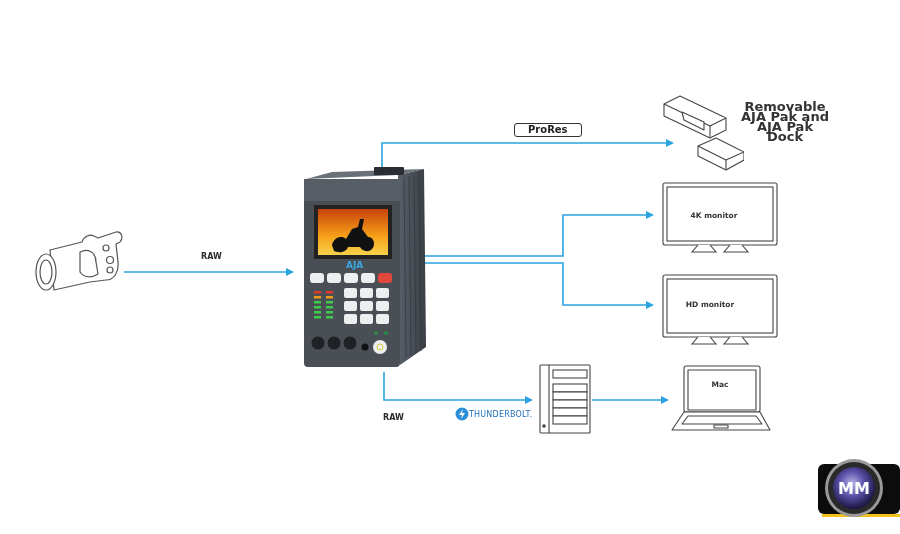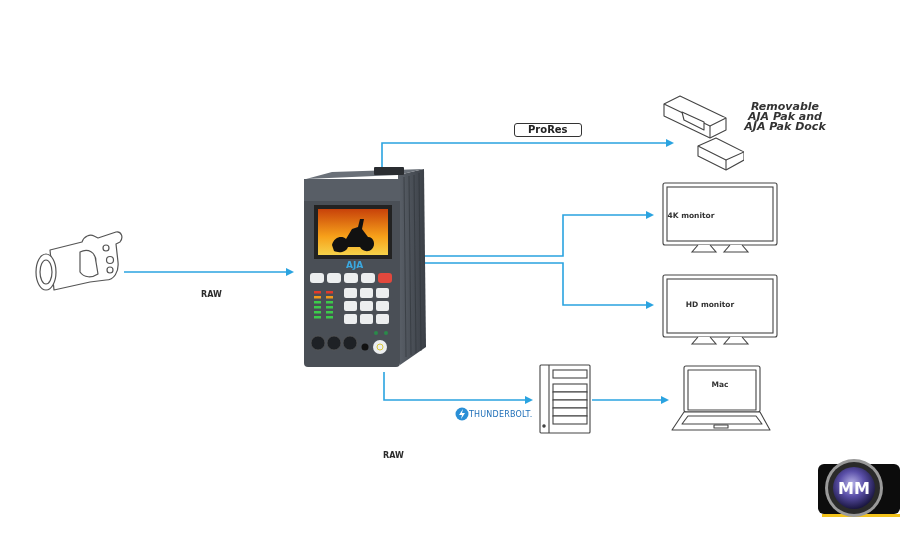--- a/index.html
+++ b/index.html
@@ -1,21 +1,21 @@
 <!DOCTYPE html>
 <html><head>
 <meta charset="utf-8">
 <style>
   html, body { margin:0; padding:0; background:#ffffff; }
   body { width:900px; height:534px; position:relative; overflow:hidden; font-family:"DejaVu Sans", sans-serif; }
-  .lbl { position:absolute; font-family:"DejaVu Sans", sans-serif; font-weight:bold; color:#2b2b2b; font-size:8px;margin-top:38px; }
+  .lbl { position:absolute; font-family:"DejaVu Sans", sans-serif; font-weight:bold; color:#2b2b2b; font-size:8px; }
   svg.wires { position:absolute; left:0; top:0; }
   .abs { position:absolute; }
   .prores { position:absolute; left:514px; top:123px; font-size:10px; border:1px solid #333; border-radius:3px; padding:0 13px; color:#222; font-weight:bold; line-height:12px; background:#fff; }
-  .pak-text { position:absolute; left:740px; top:102px; width:90px; text-align:center; font-size:11px; font-weight:bold; color:#333; line-height:10px;font-style:italic; }
+  .pak-text { position:absolute; left:740px; top:102px; width:90px; text-align:center; font-size:13px; font-weight:bold; color:#333; line-height:10px; }
   .mon-text { position:absolute; font-size:7.5px; font-weight:bold; color:#333; text-align:center; }
   .tb { position:absolute; left:455px; top:407px; display:flex; align-items:center; gap:0; }
   .tb-text { font-size:8px; color:#1f6fb8; font-family:"DejaVu Sans", sans-serif; letter-spacing:0.2px; }
   
   .device { position:absolute; left:302px; top:167px; width:126px; height:205px; }
   .logo { position:absolute; left:818px; top:456px; width:82px; height:78px; }
 </style>
 </head>
 <body>
 
@@ -147,21 +147,21 @@
 </div>
 
 <svg class="abs" style="left:662px;top:182px" width="116" height="72" viewBox="0 0 116 72">
   <g fill="#fff" stroke="#444" stroke-width="1.1">
     <rect x="1" y="1" width="114" height="62" rx="2"></rect>
     <rect x="5" y="5" width="106" height="54"></rect>
     <path d="M36,63 L30,70 L54,70 L48,63"></path>
     <path d="M68,63 L62,70 L86,70 L80,63"></path>
   </g>
 </svg>
-<div class="mon-text" style="left:639px;top:211px;width:104px">4K monitor</div>
+<div class="mon-text" style="left:662px;top:211px;width:104px">4K monitor</div>
 
 <svg class="abs" style="left:662px;top:274px" width="116" height="72" viewBox="0 0 116 72">
   <g fill="#fff" stroke="#444" stroke-width="1.1">
     <rect x="1" y="1" width="114" height="62" rx="2"></rect>
     <rect x="5" y="5" width="106" height="54"></rect>
     <path d="M36,63 L30,70 L54,70 L48,63"></path>
     <path d="M68,63 L62,70 L86,70 L80,63"></path>
   </g>
 </svg>
 <div class="mon-text" style="left:662px;top:300px;width:96px">HD monitor</div>

